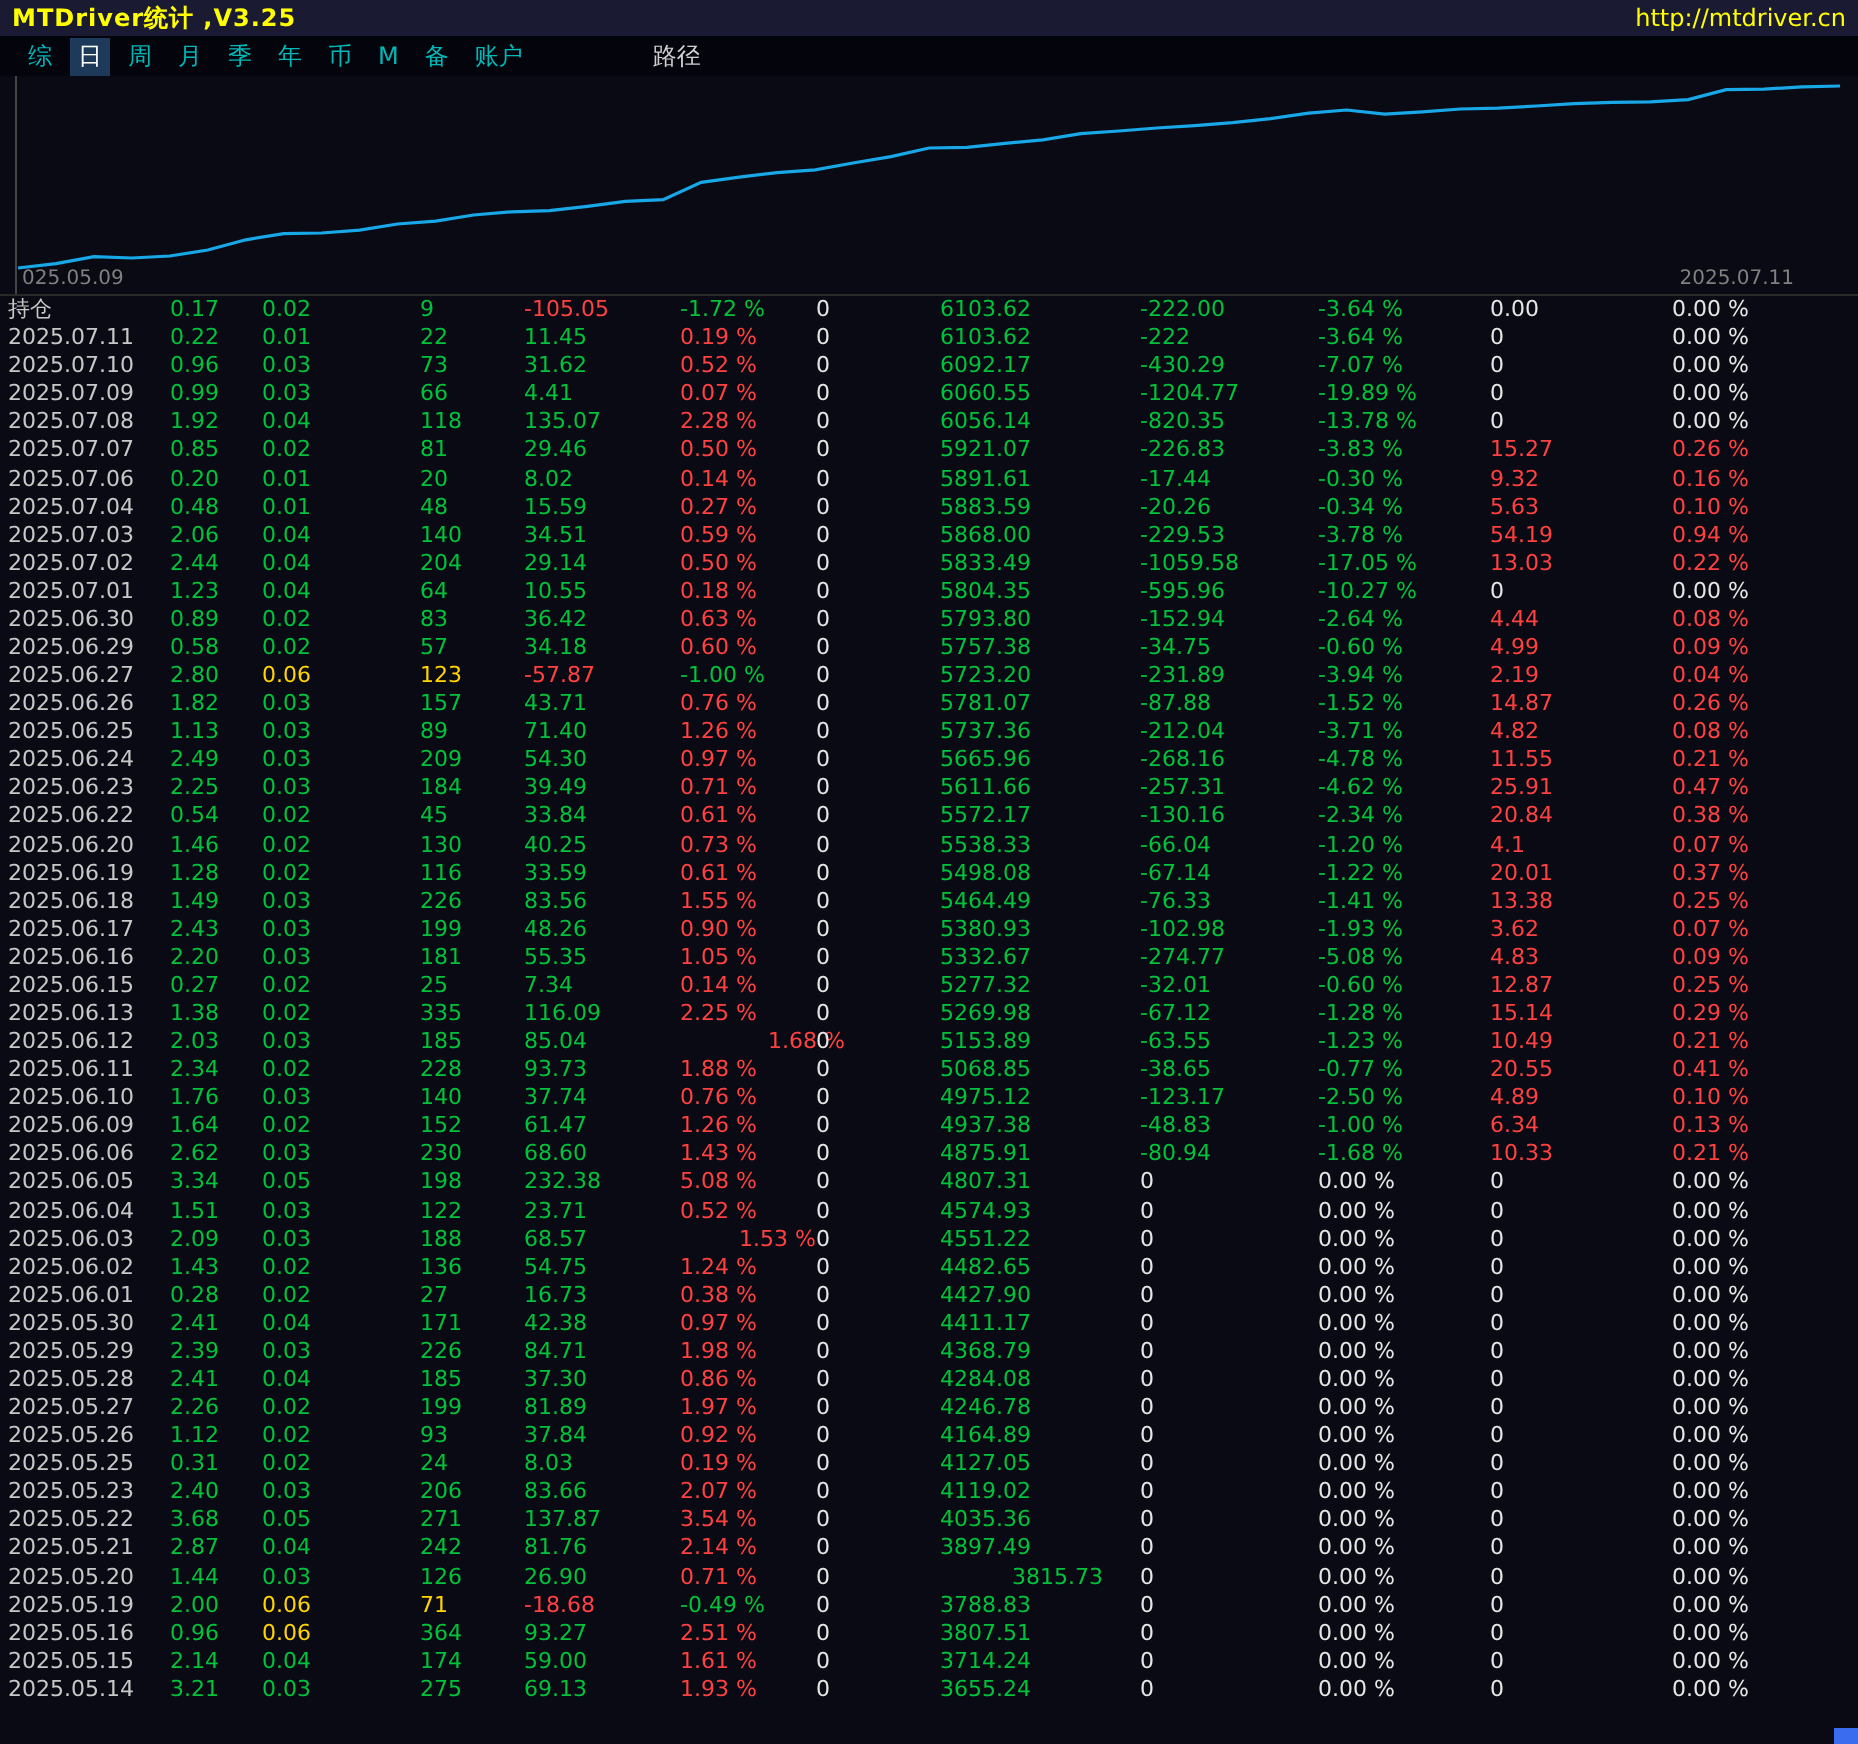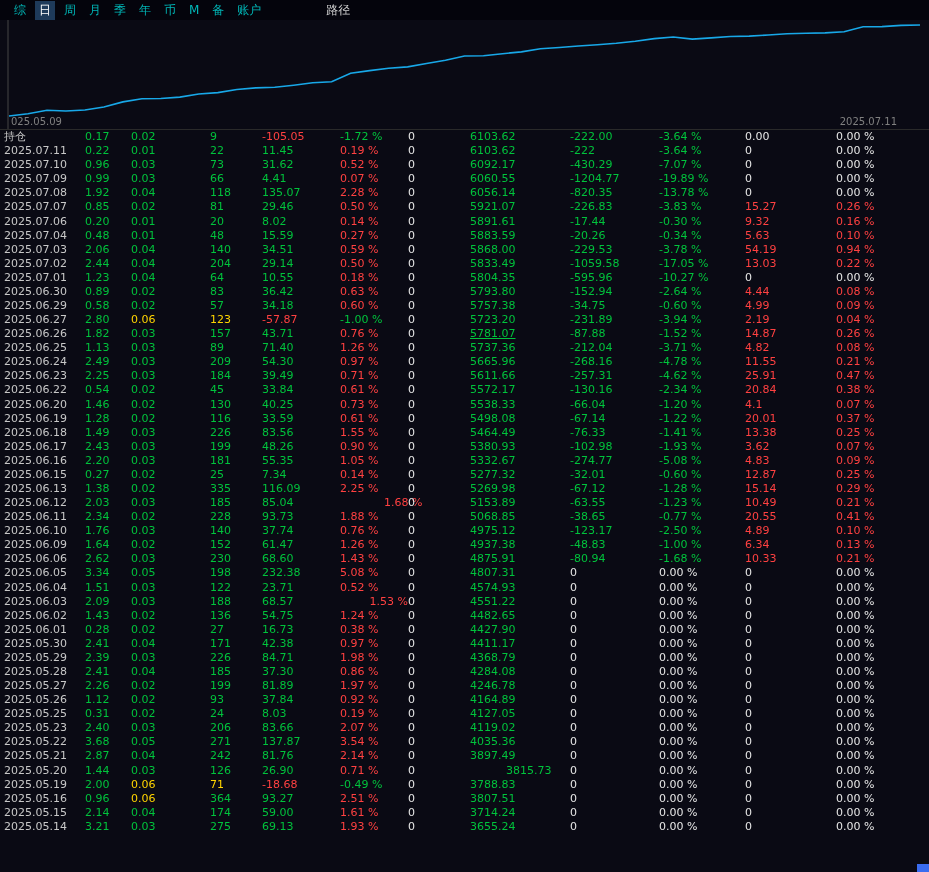--- a/index.html
+++ b/index.html
@@ -32,20 +32,24 @@
   .thead { color:#f0f0f0; height:20px; line-height:20px; }
   .trow { height:14.08px; line-height:14px; }
 
   .scroll-corner { position:absolute; right:0; bottom:0; width:12px; height:8px; background:#3a6cf0; }
 </style>
 </head>
 <body>
 
 <div class="app">
 
+  <div class="titlebar">
+    <span class="title">MTDriver统计 ,V3.25</span>
+    <span class="url">http://mtdriver.cn</span>
+  </div>
 
   <div class="menubar" id="menubar">
       <span class="menu-item">综</span>
       <span class="menu-item active">日</span>
       <span class="menu-item">周</span>
       <span class="menu-item">月</span>
       <span class="menu-item">季</span>
       <span class="menu-item">年</span>
       <span class="menu-item">币</span>
       <span class="menu-item">M</span>
@@ -261,21 +265,21 @@
         <div style="color: rgb(255, 65, 65);">0.04 %</div>
       </div>
       <div class="trow">
         <div style="color: rgb(200, 200, 200);">2025.06.26</div>
         <div style="color: rgb(0, 195, 60);">1.82</div>
         <div style="color: rgb(0, 195, 60);">0.03</div>
         <div style="color: rgb(0, 195, 60);">157</div>
         <div style="color: rgb(0, 195, 60);">43.71</div>
         <div style="color: rgb(255, 65, 65);">0.76 %</div>
         <div style="color: rgb(230, 230, 230);">0</div>
-        <div style="color: rgb(0, 195, 60); text-decoration: underline;">5781.07</div>
+        <div style="color: rgb(0, 195, 60);">5781.07</div>
         <div style="color: rgb(0, 195, 60);">-87.88</div>
         <div style="color: rgb(0, 195, 60);">-1.52 %</div>
         <div style="color: rgb(255, 65, 65);">14.87</div>
         <div style="color: rgb(255, 65, 65);">0.26 %</div>
       </div>
       <div class="trow">
         <div style="color: rgb(200, 200, 200);">2025.06.25</div>
         <div style="color: rgb(0, 195, 60);">1.13</div>
         <div style="color: rgb(0, 195, 60);">0.03</div>
         <div style="color: rgb(0, 195, 60);">89</div>

